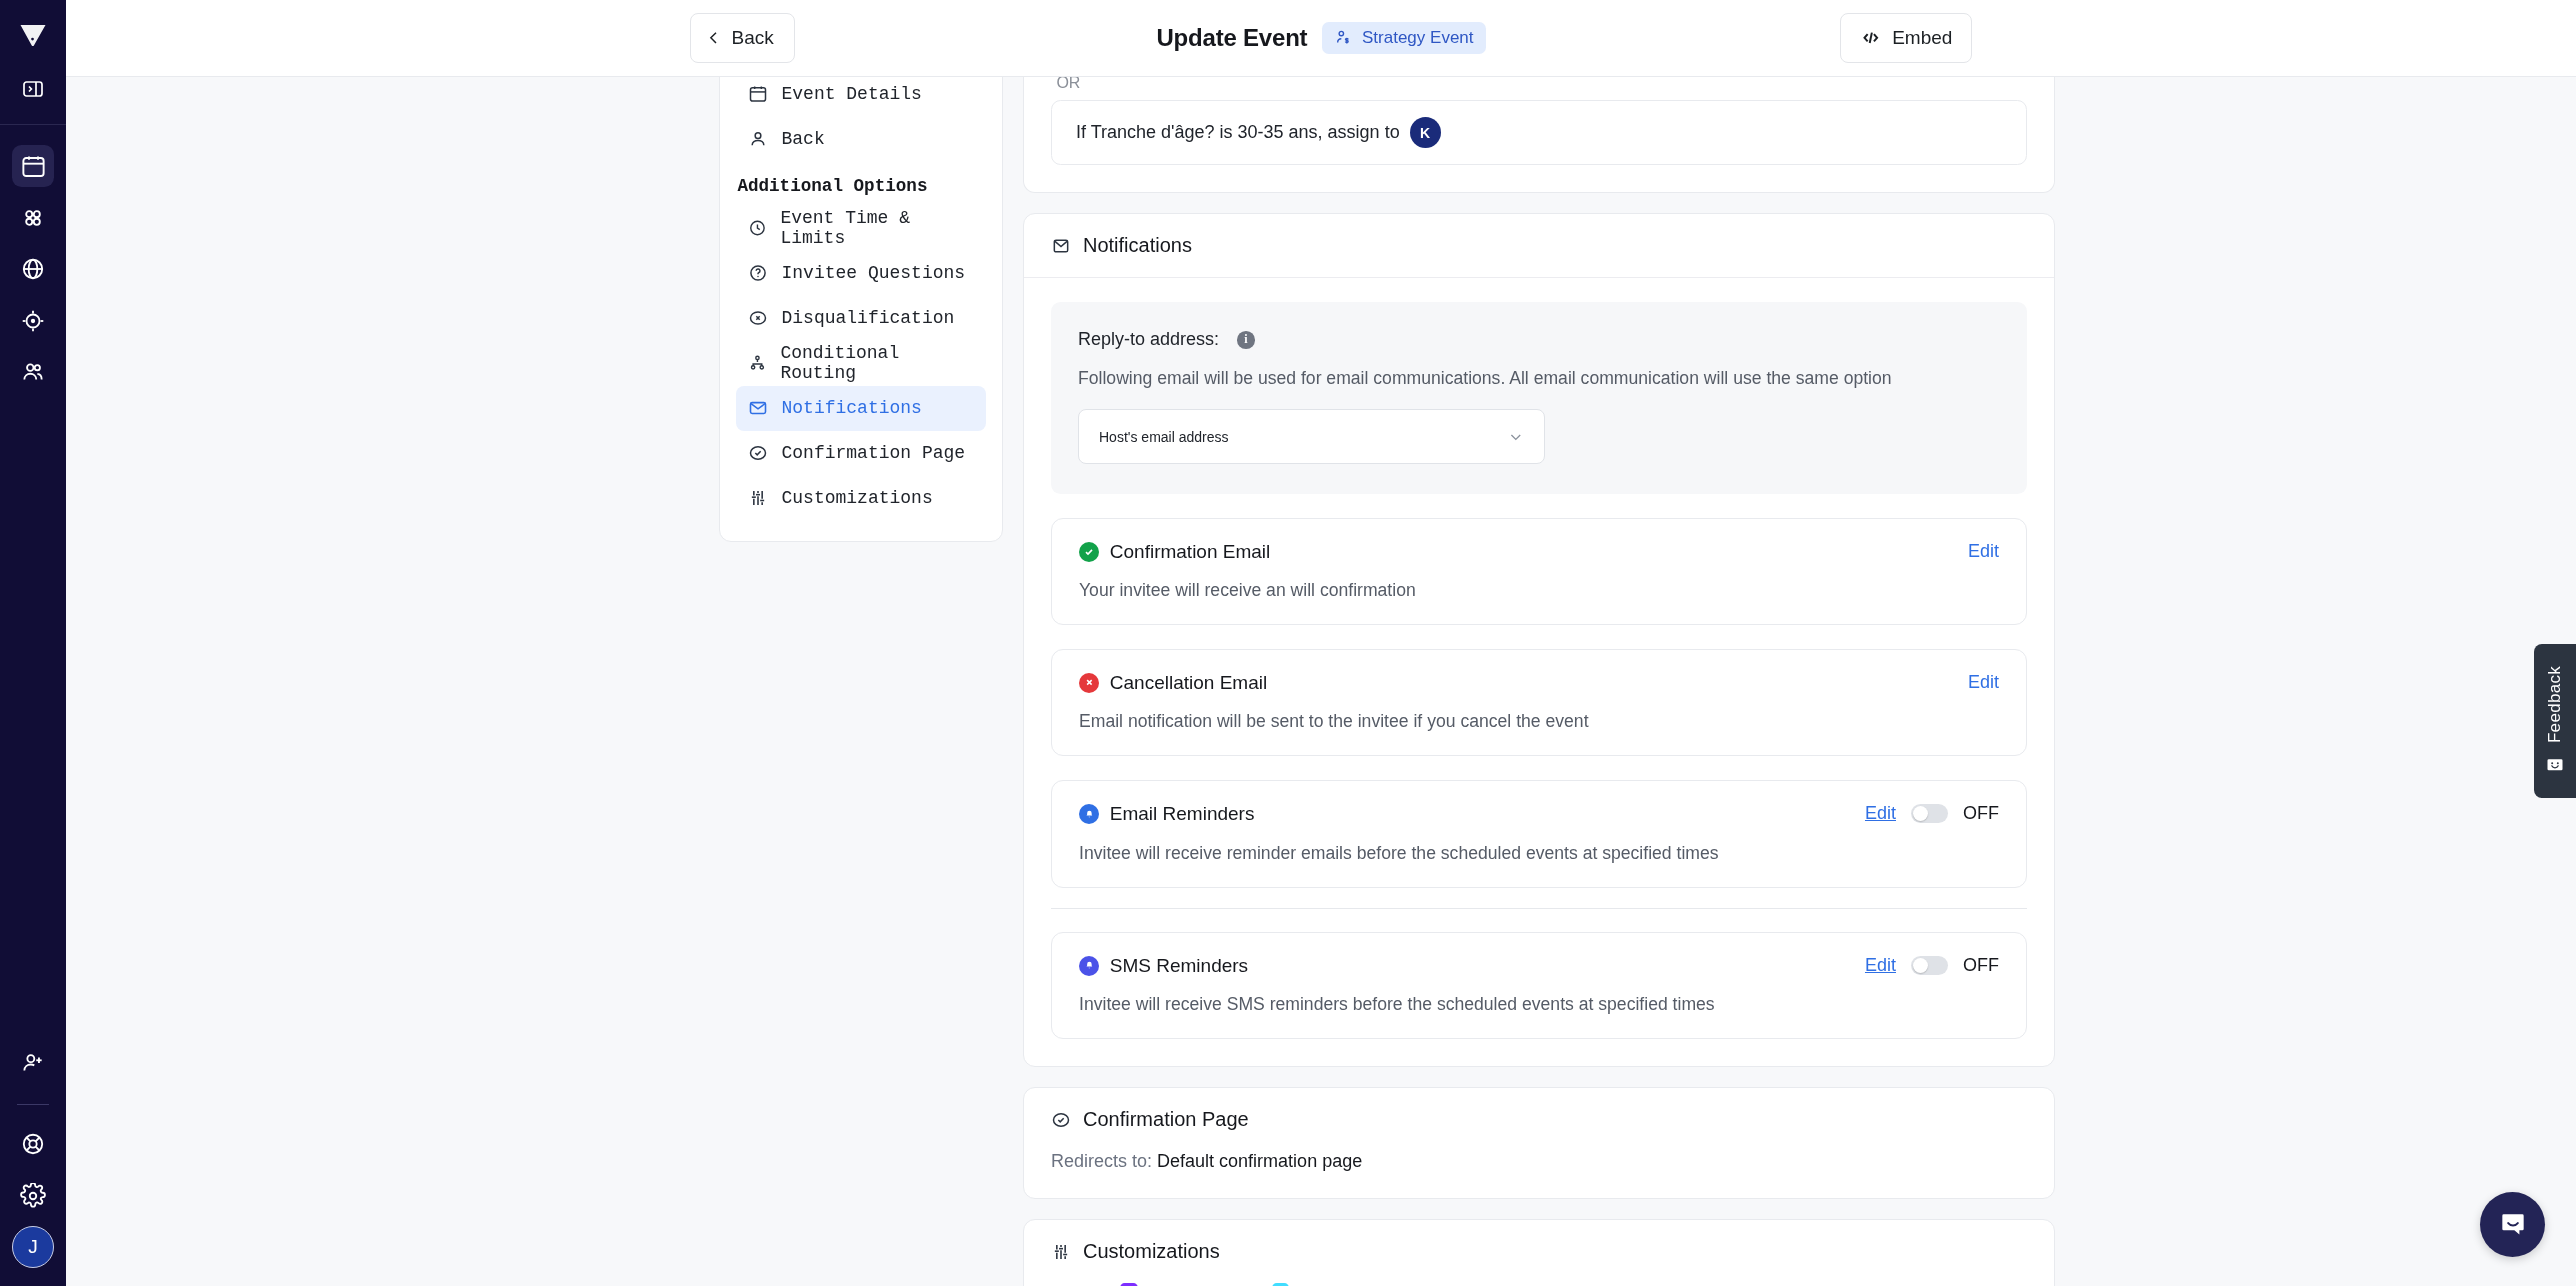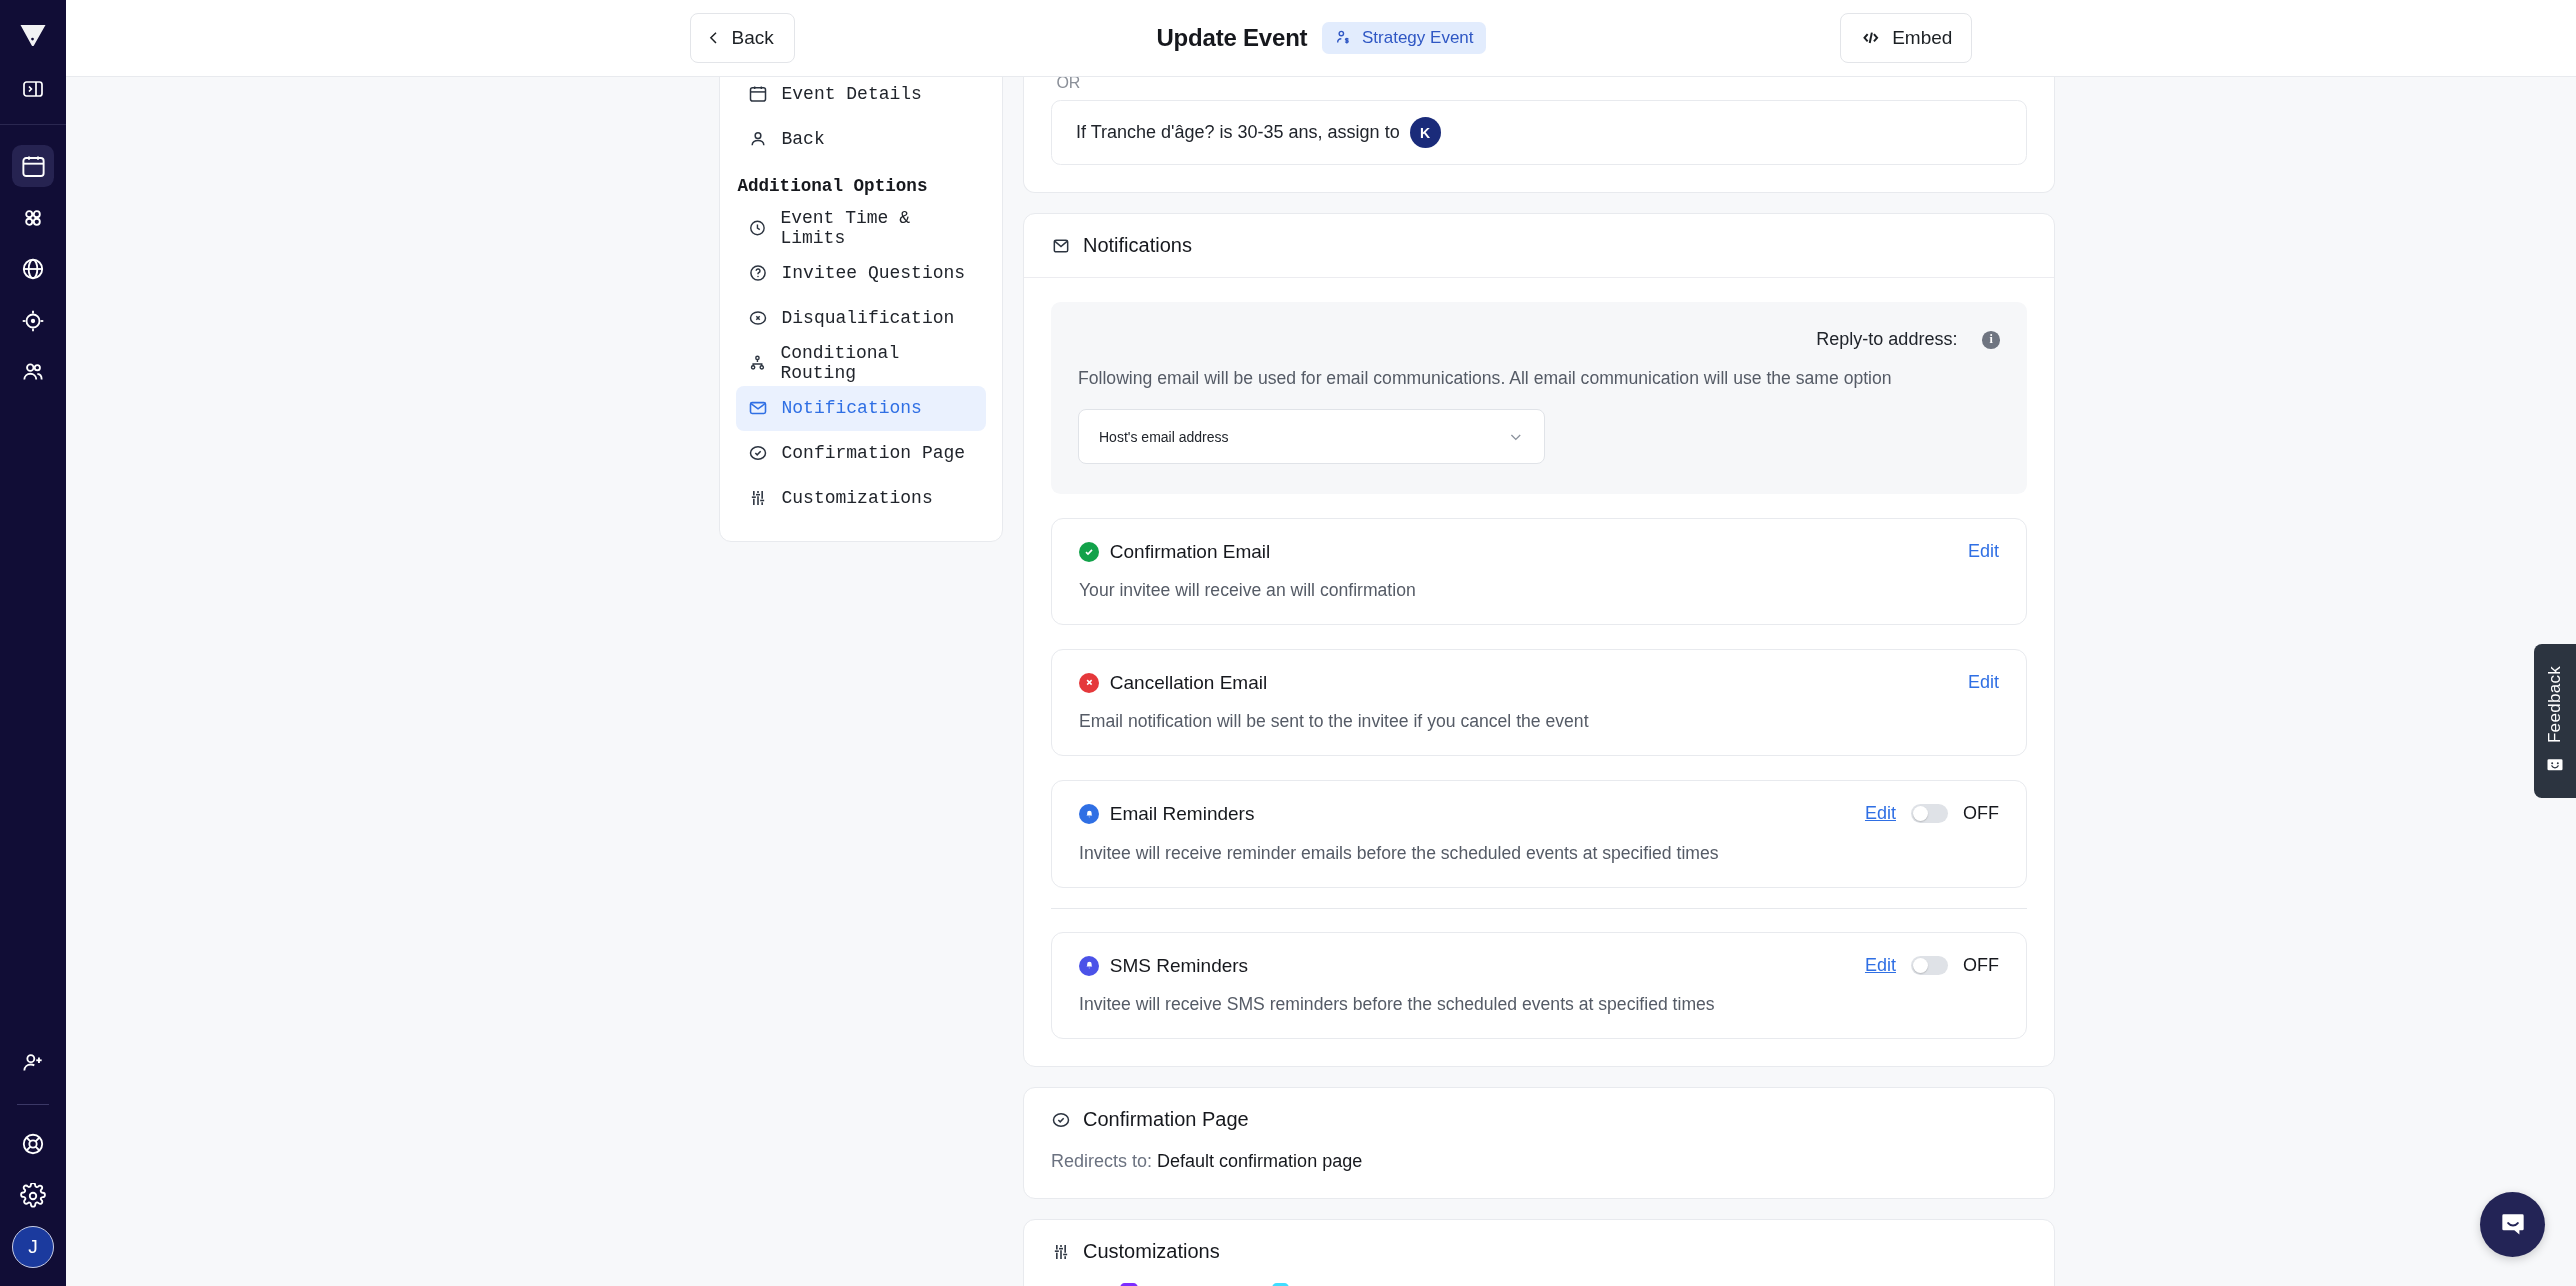--- a/index.html
+++ b/index.html
@@ -137,21 +137,21 @@
     background: #1a2b7a; color: #fff;
     font-size: 14px; font-weight: 600;
     display: flex; align-items: center; justify-content: center;
   }
 
   
   .panel {
     background: #f6f7f9; border-radius: 9.5px;
     padding: 27px 27px 30px 27px;
   }
-  .panel-title { display: flex; align-items: center; gap: 25px; font-size: 18px; color: #20242b; justify-content: flex-end; }
+  .panel-title { display: flex; align-items: center; gap: 18px; font-size: 18px; color: #20242b; }
   .info-dot {
     width: 17.6px; height: 17.6px; border-radius: 50%; background: #6f7581; color: #fff;
     font-size: 12px; font-weight: 700; font-family: "Liberation Serif", serif;
     display: flex; align-items: center; justify-content: center;
   }
   .panel-desc { font-size: 17.6px; color: #555b66; margin-top: 17.6px; }
   .select {
     margin-top: 20px; width: 467px; height: 55px;
     background: #fff; border: 0.7px solid #e0e3e8; border-radius: 8px;
     display: flex; align-items: center; justify-content: space-between;

